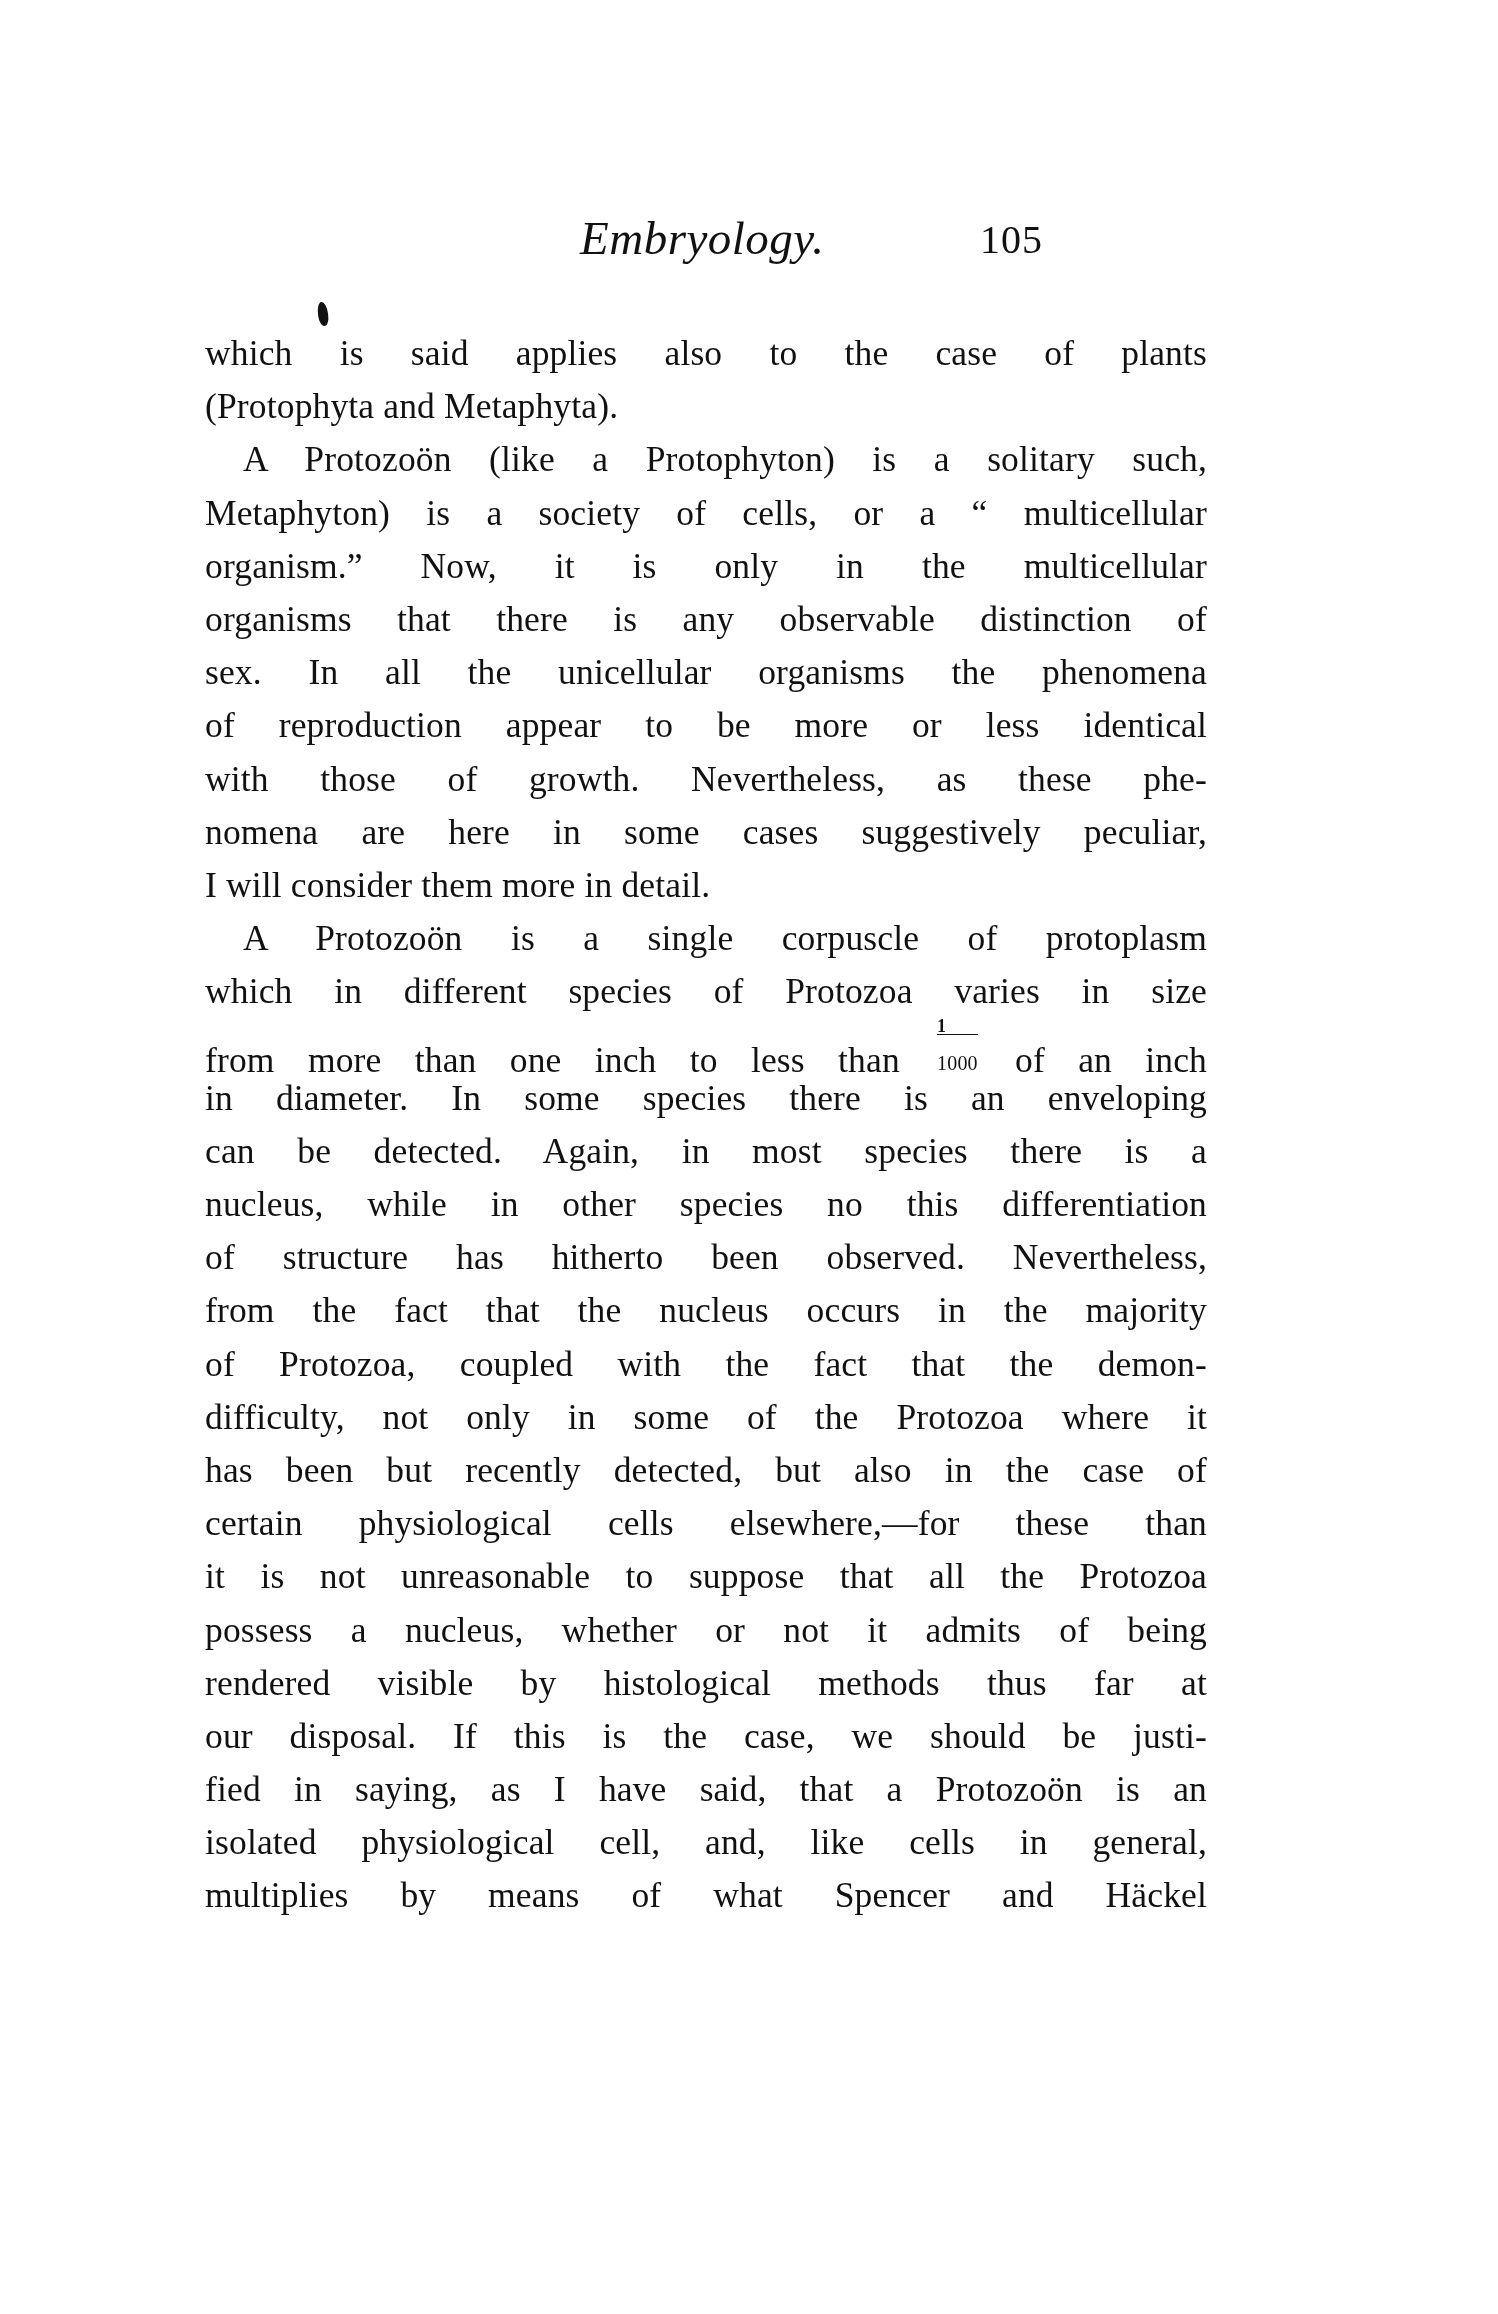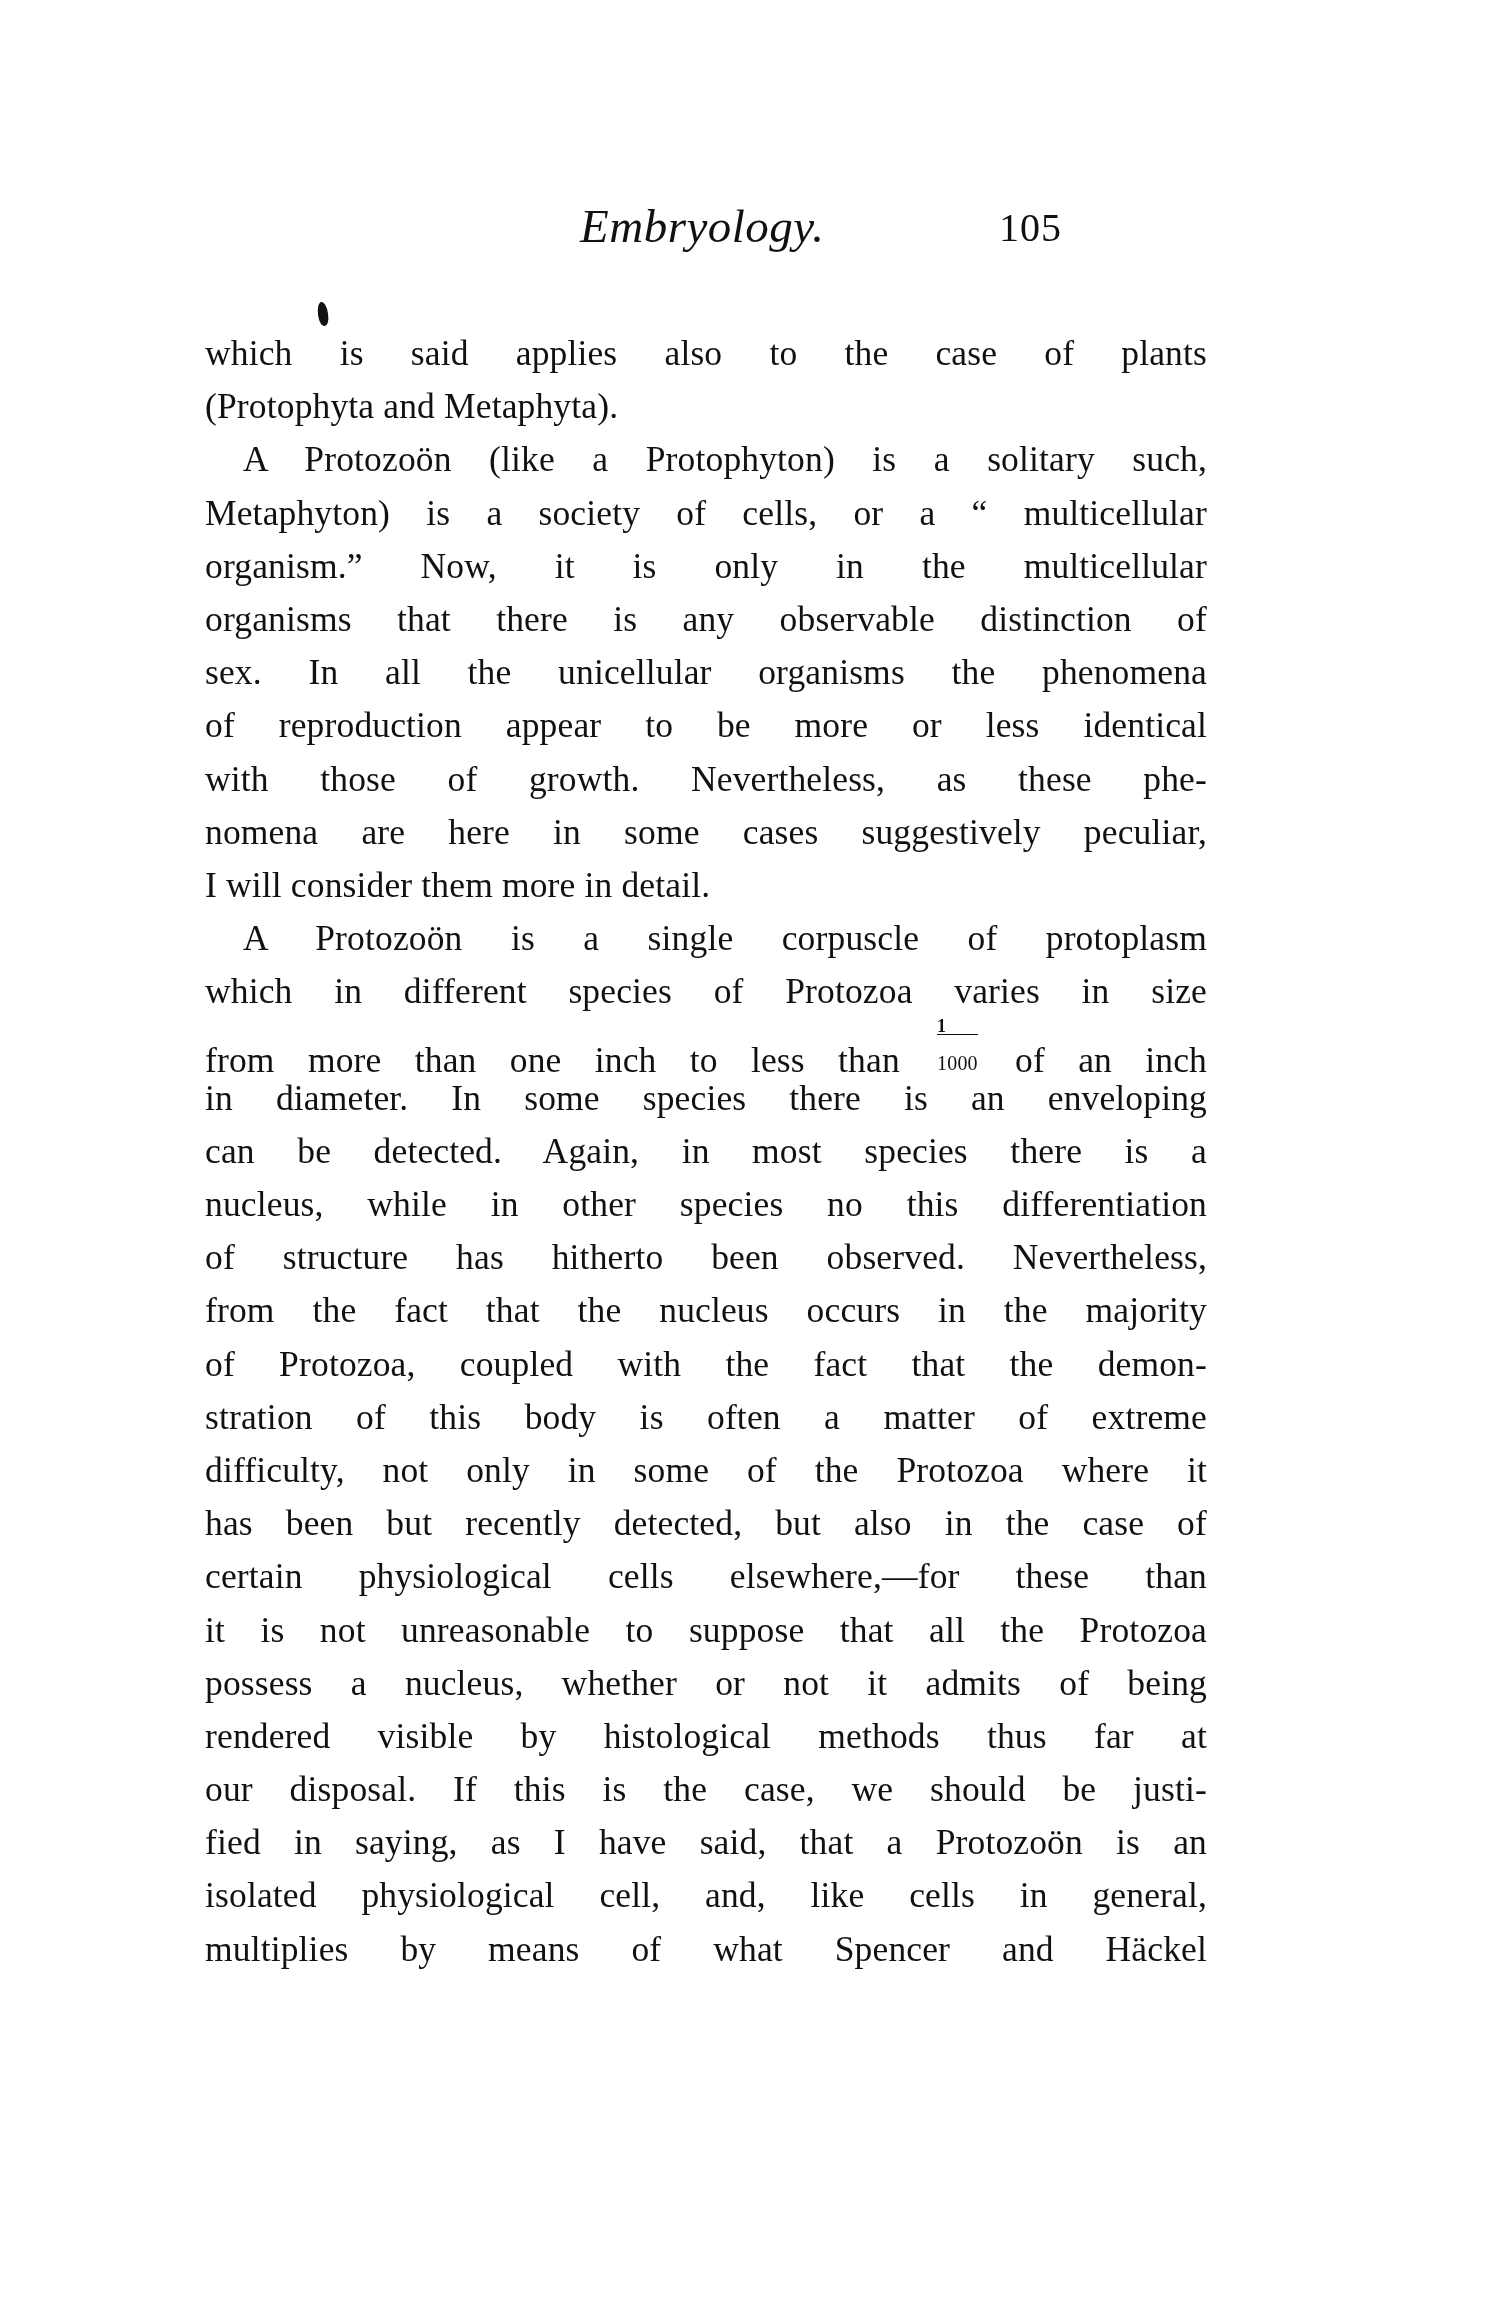--- a/index.html
+++ b/index.html
@@ -19,24 +19,23 @@
       position: absolute;
       left: 0;
       top: 0;
       width: 1498px;
       height: 2314px;
       background: #ffffff;
     }
     .running-head {
       position: absolute;
       left: 0;
-      top: 196px;
+      top: 208px;
       width: 1334px;
       height: 60px;
-      padding-left: 19px;
     }
     .running-title {
       position: absolute;
       left: 580px;
       top: 0;
       font-style: italic;
       font-size: 47px;
       line-height: 60px;
       letter-spacing: 0.5px;
       white-space: nowrap;
@@ -131,21 +130,20 @@
       <div class="line last">I will consider them more in detail.</div>
       <div class="line indent">A Protozoön is a single corpuscle of protoplasm</div>
       <div class="line">which in different species of Protozoa varies in size</div>
       <div class="line"><span>from more than one inch to less than</span> <span class="frac"><span class="num">1</span><span class="den">1000</span></span> <span>of an inch</span></div>
       <div class="line">in diameter.  In some species there is an enveloping</div>
       <div class="line">can be detected.  Again, in most species there is a</div>
       <div class="line">nucleus, while in other species no this differentiation</div>
       <div class="line">of structure has hitherto been observed.  Nevertheless,</div>
       <div class="line">from the fact that the nucleus occurs in the majority</div>
       <div class="line">of Protozoa, coupled with the fact that the demon-</div>
-      <div class="line">stration of this body is often a matter of extreme</div>
       <div class="line">difficulty, not only in some of the Protozoa where it</div>
       <div class="line">has been but recently detected, but also in the case of</div>
       <div class="line">certain physiological cells elsewhere,—for  these than</div>
       <div class="line">it is not unreasonable to suppose that all the Protozoa</div>
       <div class="line">possess a nucleus, whether or not it admits of being</div>
       <div class="line">rendered visible by histological methods thus far at</div>
       <div class="line">our disposal.  If this is the case, we should be justi-</div>
       <div class="line">fied in saying, as I have said, that a Protozoön is an</div>
       <div class="line">isolated physiological cell, and, like cells in general,</div>
       <div class="line">multiplies by means of what Spencer and Häckel</div>

